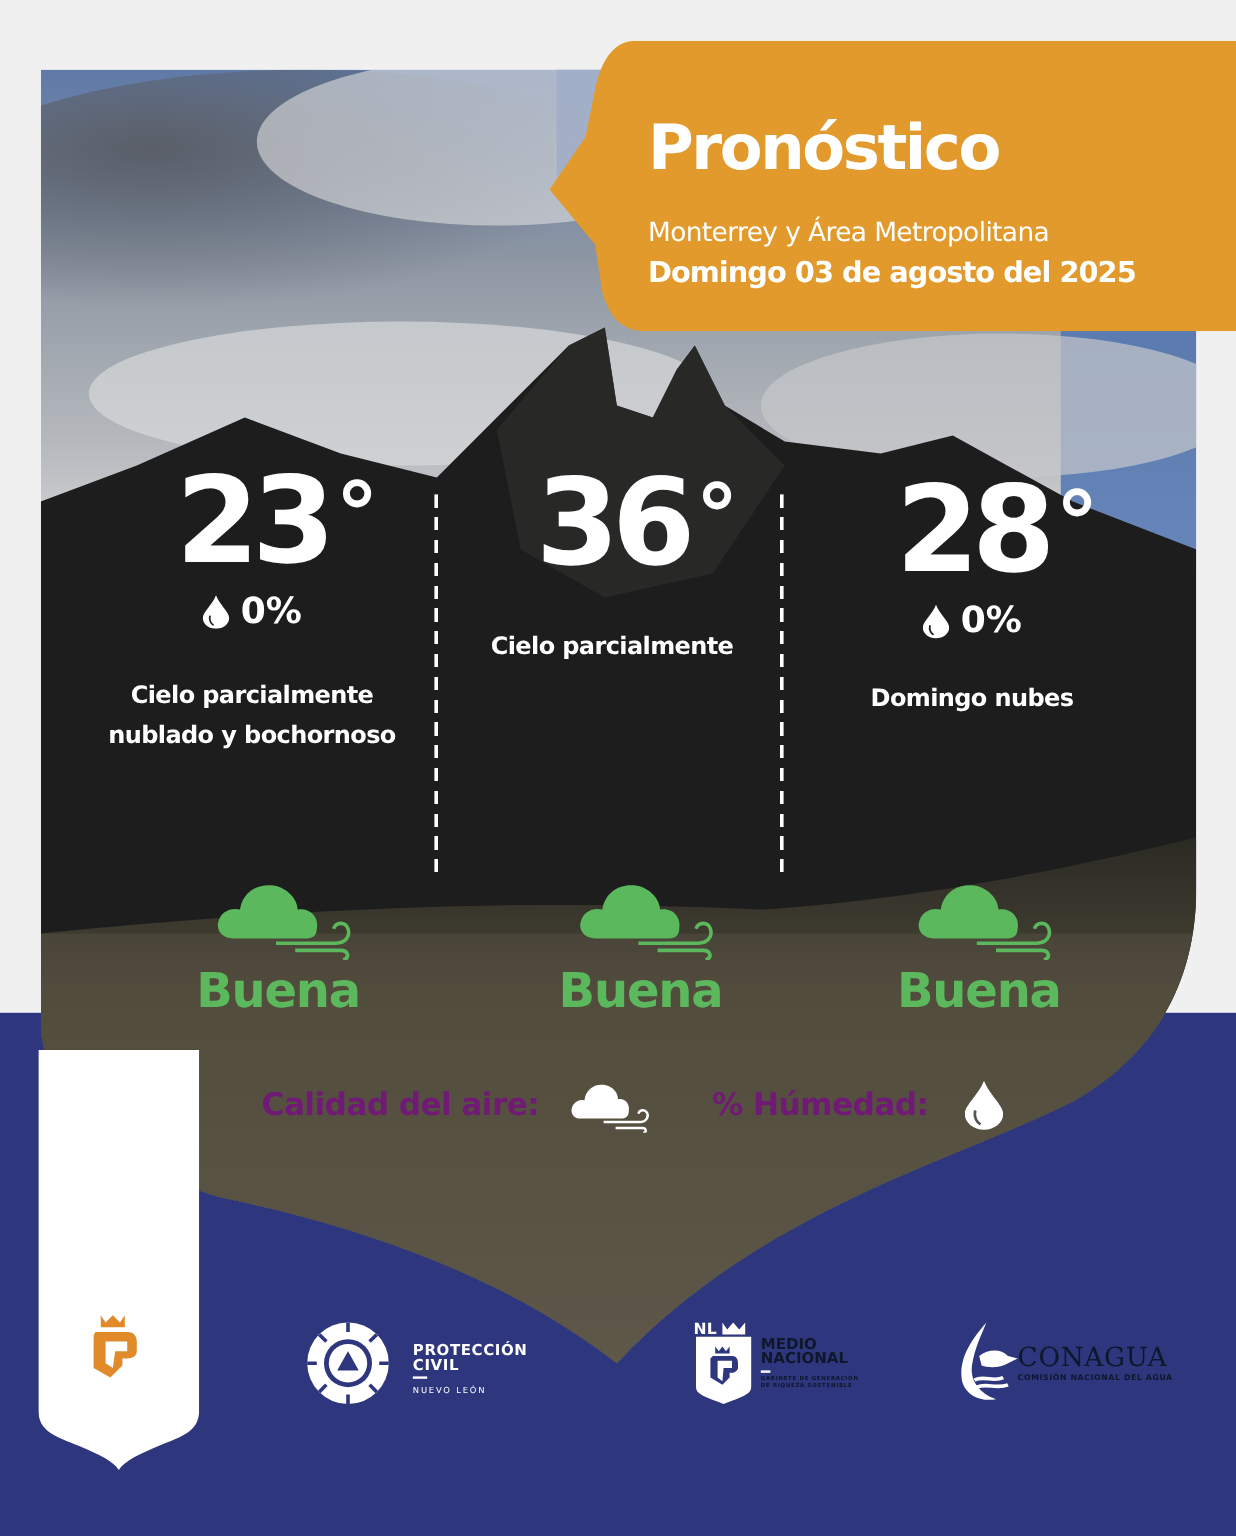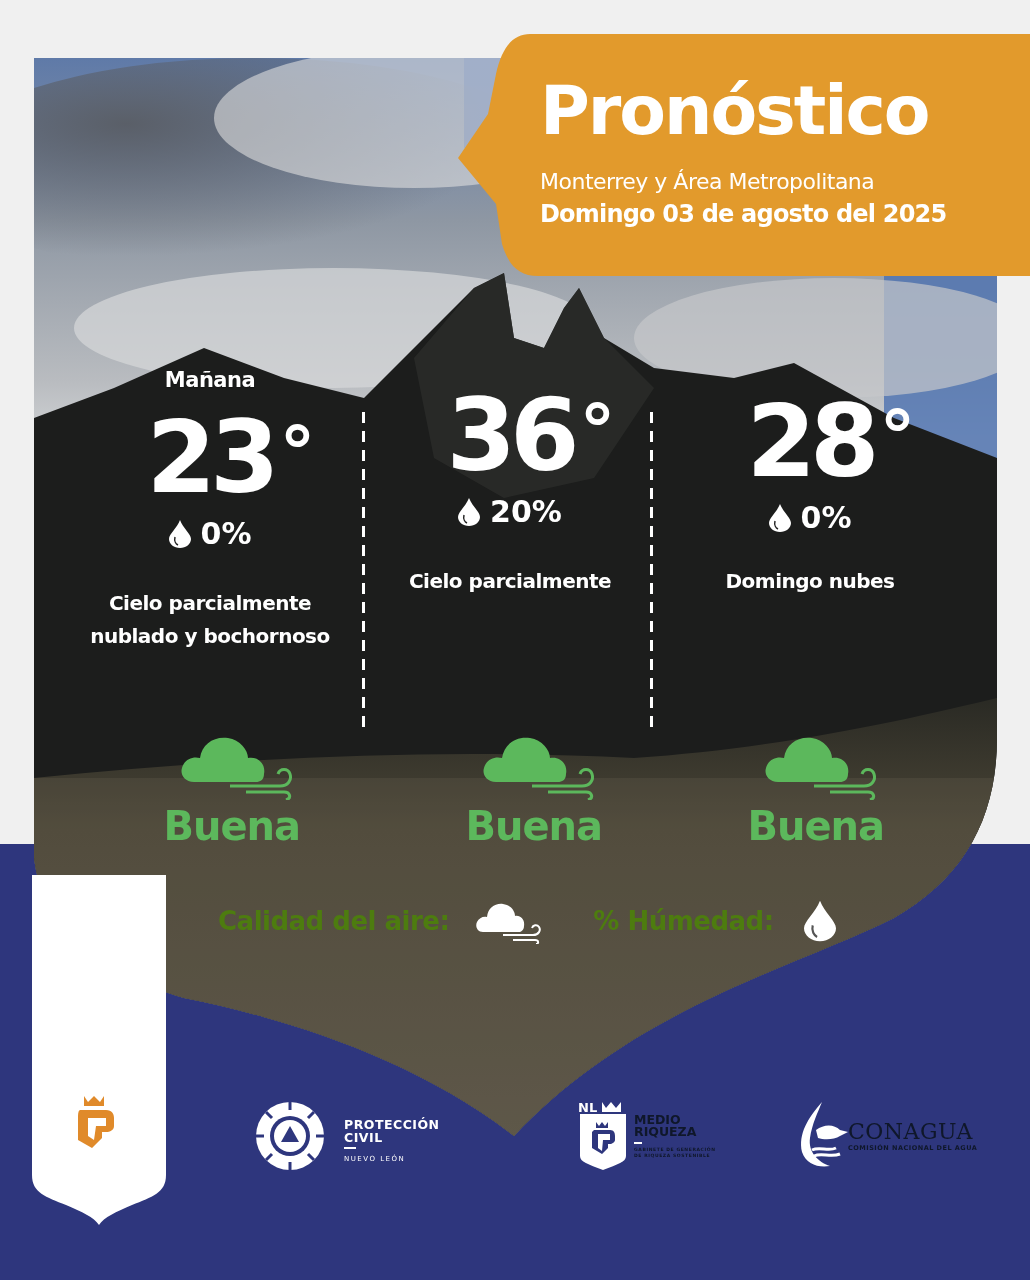--- a/index.html
+++ b/index.html
@@ -11,37 +11,37 @@
   
   .photo { position:absolute; left:34px; top:58px; width:963px; height:1080px; }
   .photo svg { position:absolute; left:0; top:0; }
 
   
   .tab { position:absolute; left:32px; top:875px; width:134px; height:350px; }
 
   
   .badge { position:absolute; left:458px; top:34px; width:572px; height:242px; }
   .badge-text { position:absolute; left:540px; top:70px; width:470px; color:#fff; }
-  .badge-title { font-family:"DejaVu Sans", sans-serif; font-weight:bold; font-size:68px; line-height:82px; letter-spacing:-2px; }
+  .badge-title { font-family:"DejaVu Sans", sans-serif; font-weight:bold; font-size:52px; line-height:82px; letter-spacing:-2px;margin-top:13px; }
   .badge-sub { font-size:22px; line-height:32px; letter-spacing:-0.5px; margin-top:14px; }
   .badge-date { font-size:24px; line-height:32px; font-weight:bold; letter-spacing:-0.8px; }
 
   .col { position:absolute; text-align:center; color:#fff; }
   .col .period { font-weight:bold; font-size:21px; letter-spacing:-0.5px; text-shadow:0 1px 2px rgba(0,0,0,.4); }
   .col .temp { font-weight:bold; font-size:100px; line-height:100px; letter-spacing:-6px; margin-top:16px; position:relative; display:inline-block; }
   .col .temp .deg { position:absolute; top:-6px; right:-42px; font-size:72px; letter-spacing:0; }
   .col .rain { font-weight:bold; font-size:30px; margin-top:8px; display:flex; justify-content:center; align-items:center; gap:10px; }
   .col .desc { font-weight:bold; font-size:20px; line-height:33px; letter-spacing:-0.5px; }
 
   .dash { position:absolute; width:3px; background:repeating-linear-gradient(to bottom,#fff 0 11px,transparent 11px 19px); }
 
   .aq { position:absolute; text-align:right; }
   .aq .label { color:#5cb85c; font-weight:bold; font-size:40px; letter-spacing:-1px; line-height:44px; display:block; }
 
-  .legend { position:absolute; top:898px; left:218px; display:flex; align-items:center; color:#4d7c0f; font-weight:bold; font-size:26px; letter-spacing:-0.5px;gap:20px; }
+  .legend { position:absolute; top:898px; left:218px; display:flex; align-items:center; color:#701a75; font-weight:bold; font-size:26px; letter-spacing:-0.5px;gap:20px; }
   .legend span { white-space:nowrap; }
 
   .logo { position:absolute; color:#fff; }
   .pc-text { position:absolute; left:344px; top:1118px; color:#fff; font-weight:bold; font-size:12.5px; line-height:13px; letter-spacing:0.5px; }
   .pc-sub { font-size:7px; letter-spacing:1.5px; font-weight:normal; margin-top:8px; }
   .ma-text { position:absolute; left:634px; top:1114px; color:#0f172a; font-weight:bold; font-size:12.5px; line-height:12px; }
   .ma-sub { font-size:4.5px; line-height:6px; letter-spacing:0.6px; margin-top:8px; font-weight:bold; }
   .cn-text { position:absolute; left:848px; top:1120px; color:#0f172a; }
   .cn-title { font-family:"DejaVu Serif", serif; font-size:22px; letter-spacing:0.5px; line-height:24px; }
   .cn-sub { font-size:6.5px; letter-spacing:0.5px; font-weight:bold; }
@@ -106,47 +106,39 @@
     <path d="M72 0 H572 V242 H80 C60 242 50 230 44 210 L38 170 L0 124 L30 80 L38 40 C44 12 56 0 72 0 Z" fill="#e29a2c"></path>
   </svg>
 </div>
 <div class="badge-text">
   <div class="badge-title">Pronóstico</div>
   <div class="badge-sub">Monterrey y Área Metropolitana</div>
   <div class="badge-date">Domingo 03 de agosto del 2025</div>
 </div>
 
 <div class="col" style="left:50px; top:368px; width:320px;">
-  <div class="period">Mañana</div>
   <div class="temp">
     <span>23</span><span class="deg">°</span>
   </div>
   <div class="rain">
     <svg width="22" height="28" viewBox="0 0 22 28">
         <path d="M11 0 C14 8 22 14 22 19 C22 24 17 28 11 28 C5 28 0 24 0 19 C0 14 8 8 11 0 Z" fill="#fff"></path>
         <path d="M6 17 C5 21 7 24 9 25" stroke="#222" stroke-width="1.5" fill="none"></path>
       </svg>
     <span>0%</span>
   </div>
   <div class="desc" style="margin-top:36px;">
     <div>Cielo parcialmente</div>
     <div>nublado y bochornoso</div>
   </div>
 </div>
 
 <div class="col" style="left:370px; top:370px; width:280px;">
   <div class="temp">
     <span>36</span><span class="deg">°</span>
-  </div>
-  <div class="rain">
-    <svg width="22" height="28" viewBox="0 0 22 28">
-        <path d="M11 0 C14 8 22 14 22 19 C22 24 17 28 11 28 C5 28 0 24 0 19 C0 14 8 8 11 0 Z" fill="#fff"></path>
-        <path d="M6 17 C5 21 7 24 9 25" stroke="#222" stroke-width="1.5" fill="none"></path>
-      </svg>
-    <span>20%</span>
   </div>
   <div class="desc" style="margin-top:36px;">
     <div>Cielo parcialmente</div>
   </div>
 </div>
 
 <div class="col" style="left:660px; top:376px; width:300px;">
   <div class="temp">
     <span>28</span><span class="deg">°</span>
   </div>
@@ -224,21 +216,21 @@
   <svg width="50" height="70" viewBox="0 0 50 70">
     <text x="0" y="12" fill="#fff" font-family="DejaVu Sans, sans-serif" font-weight="bold" font-size="13">NL</text>
     <path d="M24 2 L28 8 L33 2 L38 8 L43 2 V12 H24 Z" fill="#fff"></path>
     <path d="M2 14 H48 V56 C48 62 40 64 25 70 C10 64 2 62 2 56 Z" fill="#fff"></path>
     <path d="M16 30 H32 C36 30 37 33 37 36 V40 C37 42 34 44 32 44 H30 V48 L24 54 L14 48 V32 Z M20 34 V48 L24 51 L25 40 H32 V34 Z" fill="#2e367d" fill-rule="evenodd"></path>
     <path d="M18 22 L21 26 L24 22 L27 26 L30 22 V28 H18 Z" fill="#2e367d"></path>
   </svg>
 </div>
 <div class="ma-text">
   <div>MEDIO</div>
-  <div>RIQUEZA</div>
+  <div>NACIONAL</div>
   <div style="width:8px;height:2px;background:#fff;margin-top:4px;"></div>
   <div class="ma-sub" style="margin-top:3px;">
     <div>GABINETE DE GENERACIÓN</div>
     <div>DE RIQUEZA SOSTENIBLE</div>
   </div>
 </div>
 
 <div class="logo" style="left:794px; top:1100px;">
   <svg width="56" height="70" viewBox="0 0 56 70">
     <path d="M28 2 C14 18 4 34 8 52 C12 64 24 68 36 66 C24 62 14 52 16 38 C18 24 24 12 28 2 Z" fill="#fff"></path>

